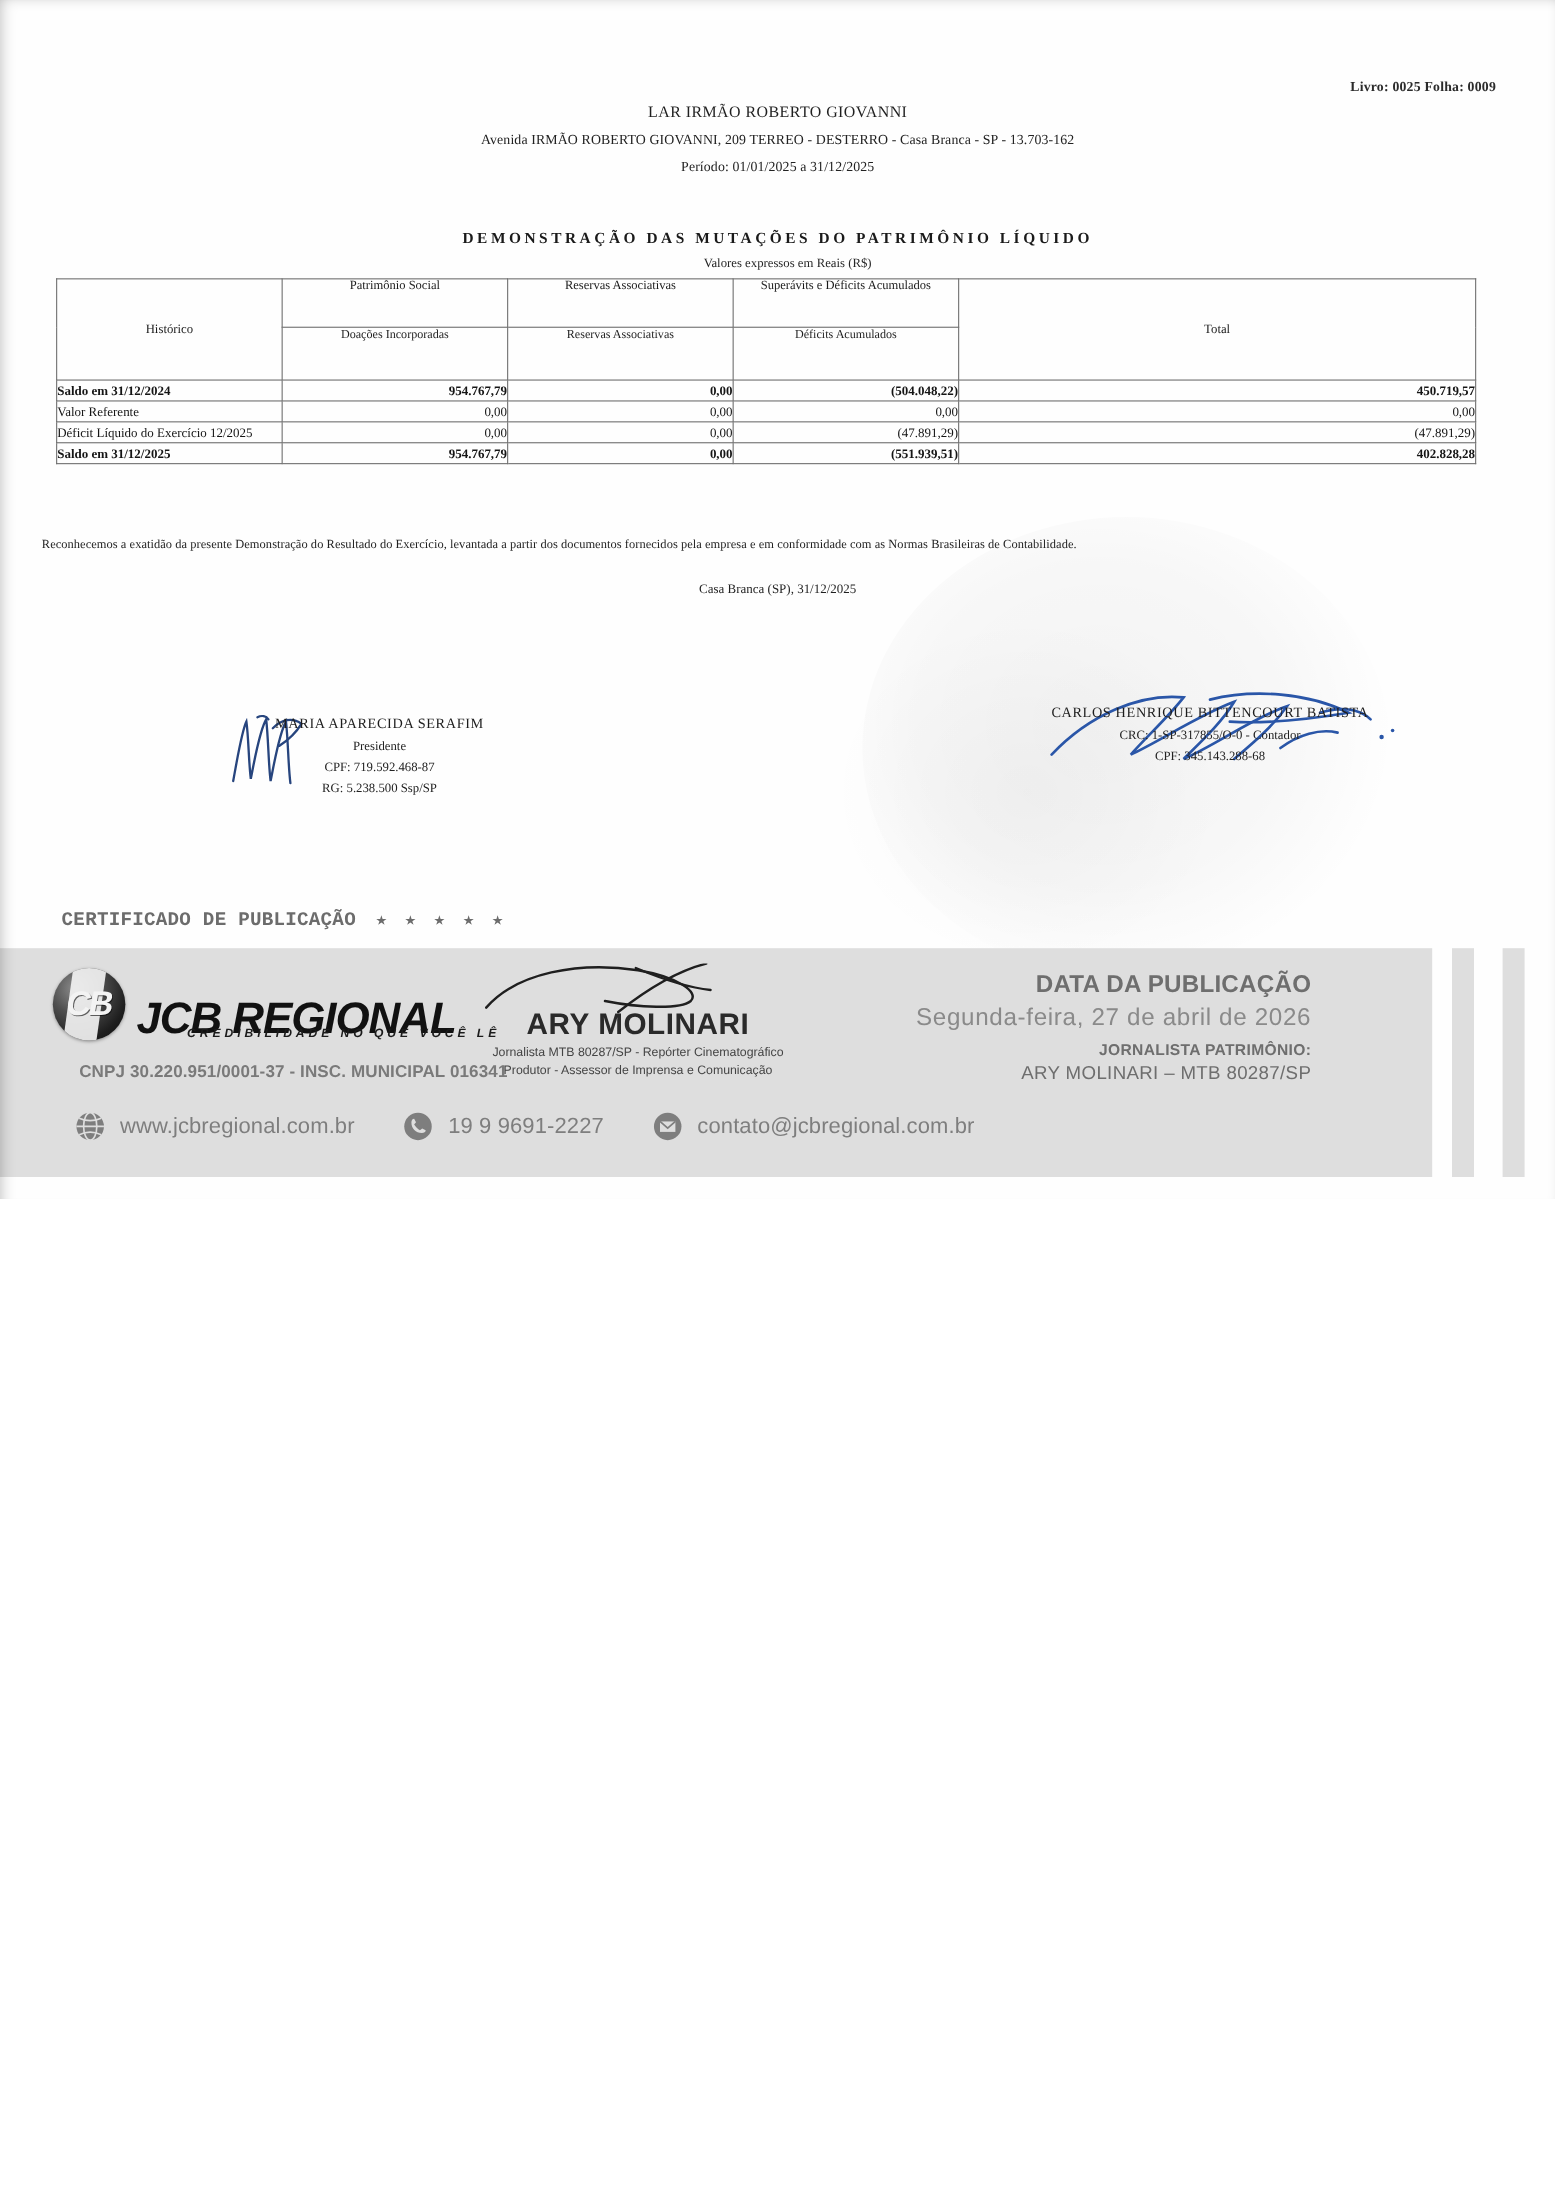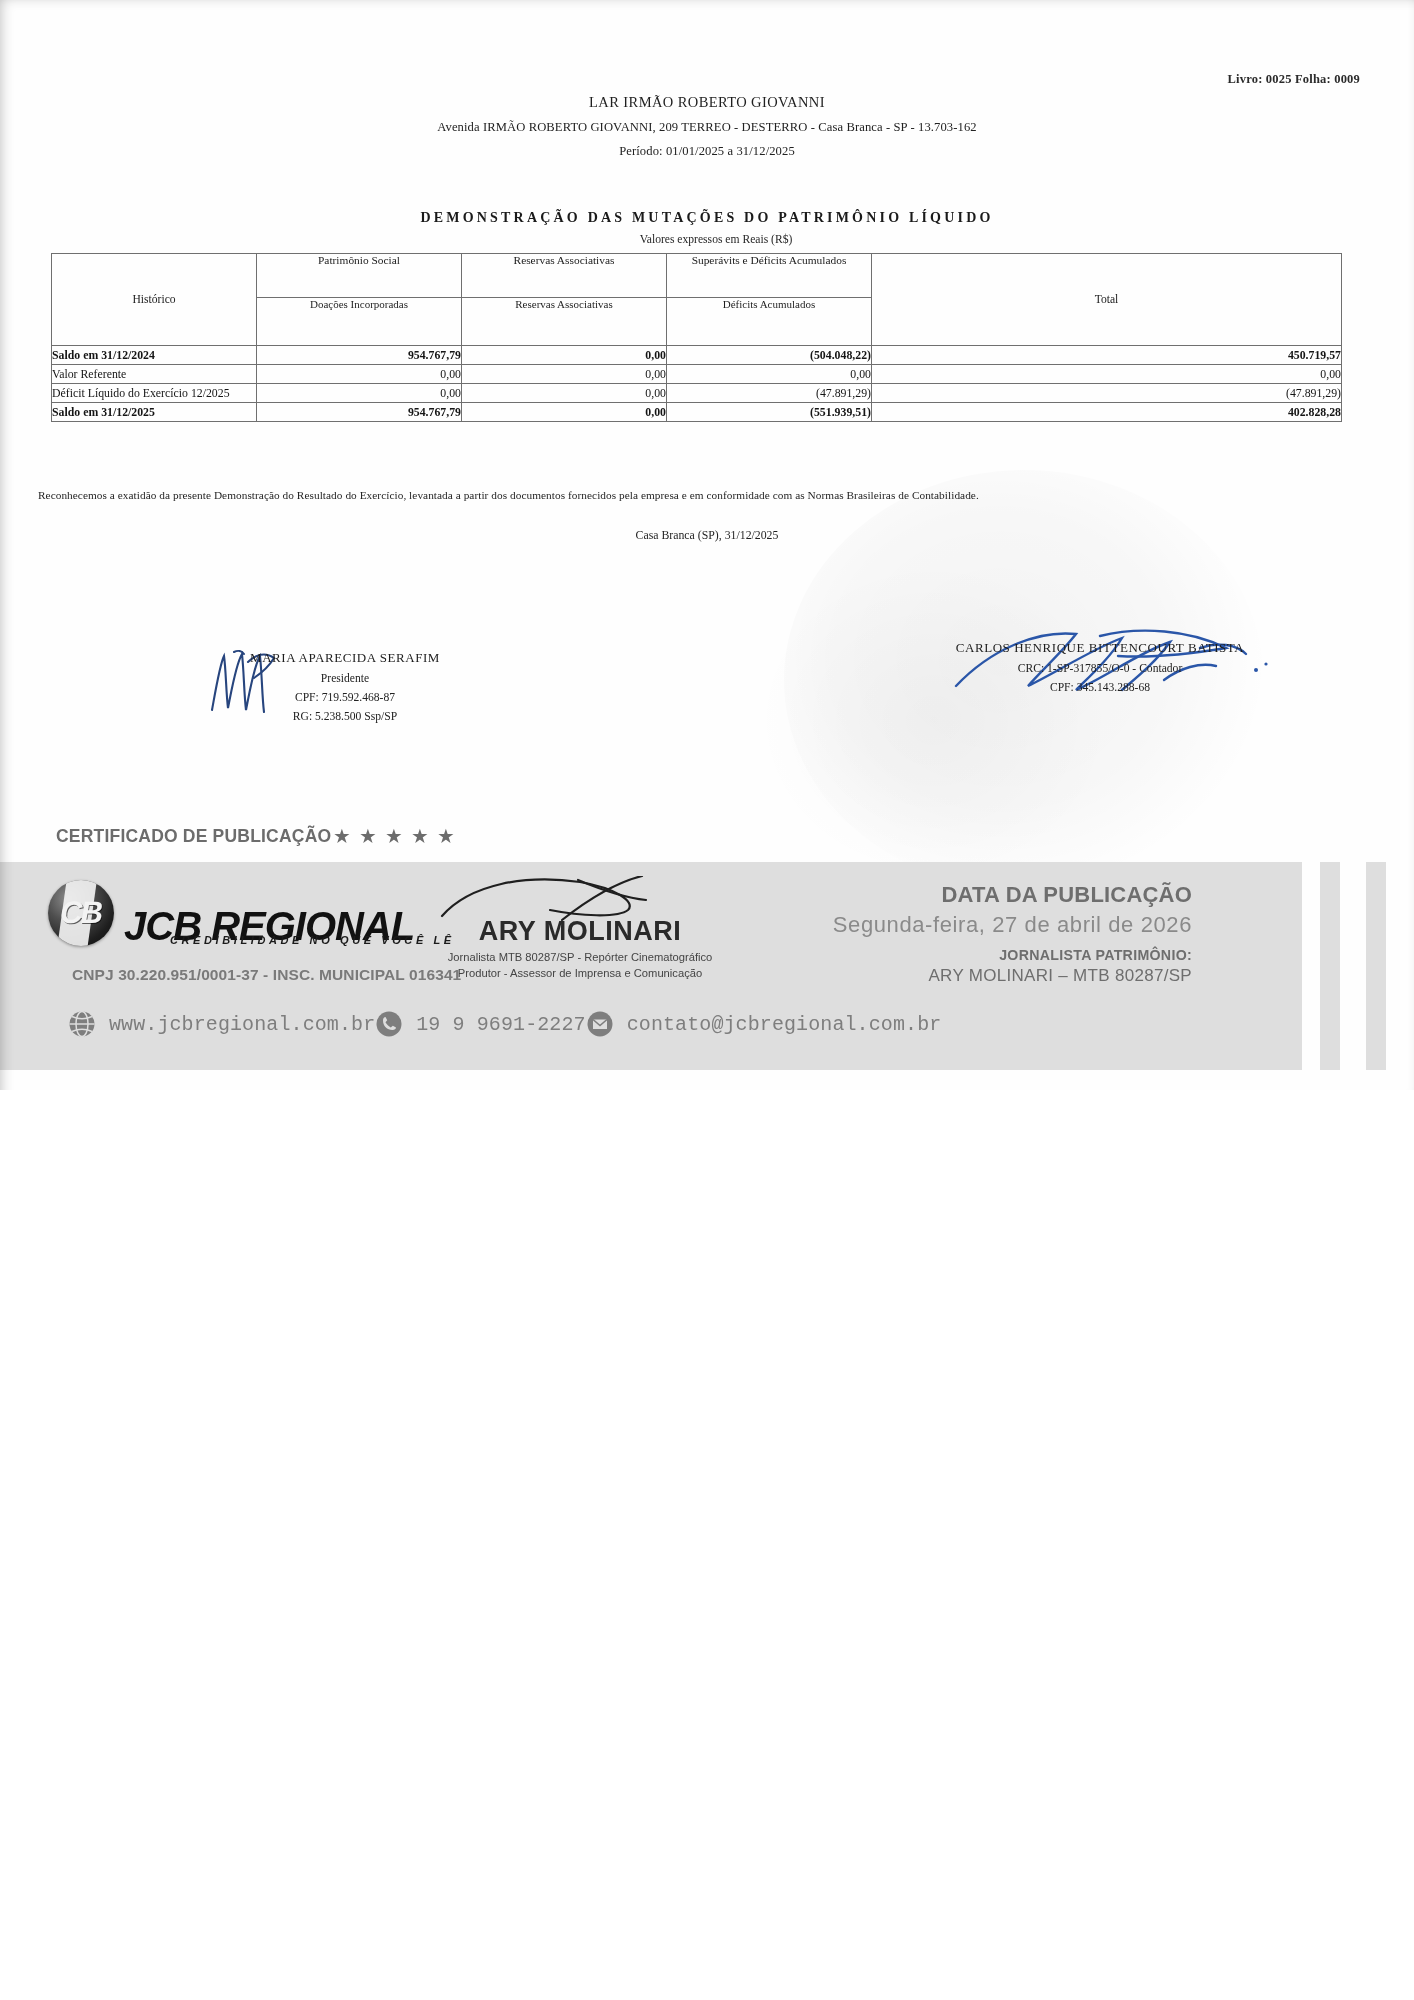--- a/index.html
+++ b/index.html
@@ -219,29 +219,29 @@
     z-index: 2;
   }
   .sig-ink-left  { left: 190px; top: 648px; width: 170px; height: 70px; }
   .sig-ink-right { left: 950px; top: 628px; width: 330px; height: 80px; }
 
   
   .cert-label {
     position: absolute;
     left: 56px;
     top: 826px;
-    font-family: Liberation Sans, sans-serif;
+    font-family: Liberation Mono, monospace;
     font-size: 17.5px;
     font-weight: 700;
     letter-spacing: .2px;
     color: #6c6c6c;
     z-index: 4;
     display: flex;
     align-items: center;
-    gap: 3px;
+    gap: 18px;
   }
   .cert-stars { letter-spacing: 3px; font-size: 17px; color: #6c6c6c; }
 
   
   .pub-banner {
     position: absolute;
     left: 0;
     top: 862px;
     width: 1302px;
     height: 208px;
@@ -399,21 +399,22 @@
     margin-top: 3px;
   }
 
   
   .contact-row {
     position: absolute;
     left: 68px;
     top: 148px;
     display: flex;
     align-items: center;
-    font-family: Liberation Mono, monospace;
+    gap: 44px;
+    font-family: Liberation Sans, sans-serif;
   }
   .contact-item {
     display: flex;
     align-items: center;
     gap: 13px;
     font-size: 20px;
     color: #7e7e7e;
     letter-spacing: .1px;
   }
   .contact-icon { width: 28px; height: 28px; flex: none; }

